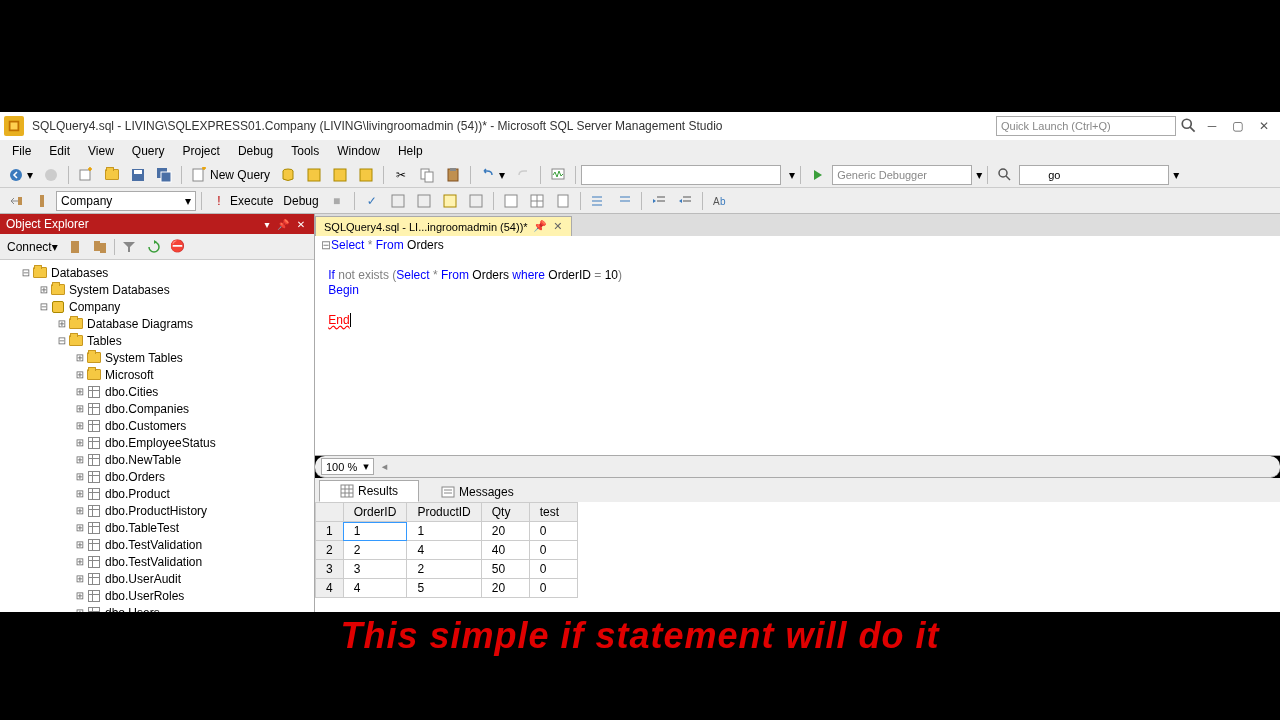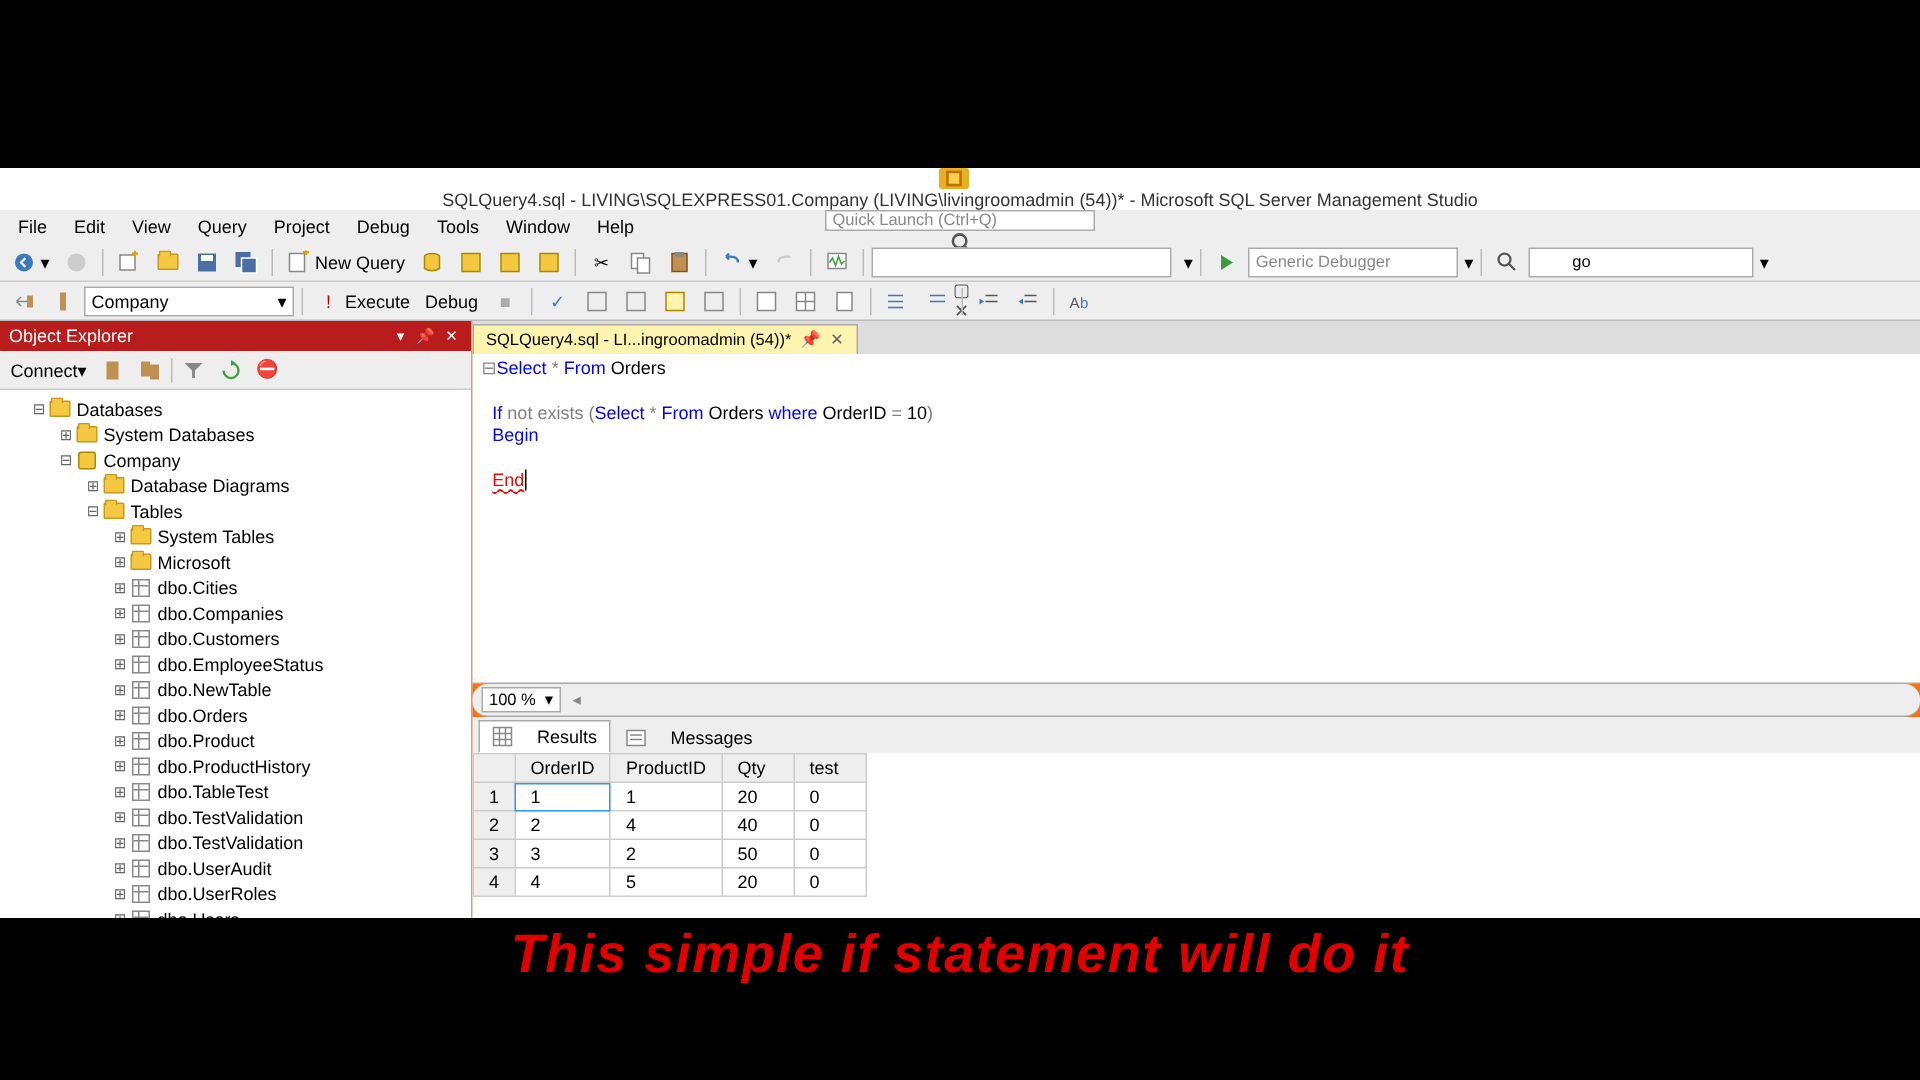--- a/index.html
+++ b/index.html
@@ -1,20 +1,20 @@
 <!DOCTYPE html>
 <html><head>
 <meta charset="utf-8">
 <style>
 * { margin: 0; padding: 0; box-sizing: border-box; font-family: "Segoe UI", Tahoma, sans-serif; }
 body { background: #000; width: 1280px; height: 720px; overflow: hidden; position: relative; }
 
 .app-window { position: absolute; left: 0; top: 112px; width: 1280px; height: 500px; background: #c8c8c8; }
 
-.title-bar { height: 28px; background: #fff; display: flex; align-items: center; padding: 0 4px; font-size: 12px; color: #333; flex-direction: column; }
+.title-bar { height: 28px; background: #fff; display: flex; align-items: center; padding: 0 4px; font-size: 12px; color: #333; }
 .title-bar .app-icon { width: 20px; height: 20px; background: #e8b020; margin-right: 8px; border-radius: 2px; display:flex; align-items:center; justify-content:center; }
 .title-bar .app-icon svg { width: 14px; height: 14px; }
 .title-bar .title-text { flex: 1; }
 .title-bar .quick-launch { width: 180px; height: 20px; border: 1px solid #aaa; font-size: 11px; color: #888; padding: 0 4px; background:#fff; display:flex; align-items:center; }
 .title-bar .ql-search { width: 18px; height: 18px; margin-left:4px; display:flex; align-items:center; justify-content:center; }
 .title-bar .win-btn { width: 24px; height: 20px; display: flex; align-items: center; justify-content: center; margin-left: 2px; color:#555; }
 
 .menu-bar { height: 22px; background: #eee; display: flex; align-items: center; padding: 0 4px; font-size: 12px; gap: 2px; }
 .menu-bar .menu-item { padding: 2px 8px; cursor: default; }
 
@@ -56,36 +56,36 @@
 .indent-2 { padding-left: 54px; }
 .indent-3 { padding-left: 72px; }
 
 .folder-icon { width:14px; height:11px; background:#f5c842; border:1px solid #c89820; border-radius:1px; position:relative; }
 .folder-icon::before { content:''; position:absolute; top:-3px; left:0; width:6px; height:3px; background:#f5c842; border:1px solid #c89820; border-bottom:none; border-radius:1px 1px 0 0;}
 .db-icon { width:12px; height:12px; background:#f5c842; border:1px solid #aa8800; border-radius:2px; }
 .table-icon { width:12px; height:12px; background:#fff; border:1px solid #888; position:relative;}
 .table-icon::before { content:''; position:absolute; top:3px; left:0; right:0; height:1px; background:#888;}
 .table-icon::after { content:''; position:absolute; top:0; bottom:0; left:3px; width:1px; background:#888;}
 
-.editor-area { flex:1; display:flex; flex-direction:column; background:#f97316; }
+.editor-area { flex:1; display:flex; flex-direction:column; background:#000000; }
 .doc-tabs { height:22px; background:#ddd; display:flex; align-items:flex-end; font-size:11px; }
 .doc-tab { background:#fff3b0; border:1px solid #aaa; border-bottom:none; padding:3px 8px; display:flex; align-items:center; gap:6px; }
 .doc-tab .close-x { color:#666; font-size:11px; }
 
 .code-editor { flex:1; background:#fff; font-family: Consolas, monospace; font-size:12px; padding:2px 0 2px 6px; line-height:15px; white-space:pre; overflow:hidden; position:relative; border-bottom:1px solid #aaa;}
 .kw { color:#0000ff; }
 .op { color:#808080; }
 .sq-red { color:#ff0000; text-decoration: underline wavy #ff0000; }
 .cursor-mark { border-right:1px solid #000; }
 
 .zoom-bar { height:22px; background:#eee; border-bottom:1px solid #aaa; display:flex; align-items:center; padding:0 6px; font-size:11px; gap:4px;border-radius:10px;}
 .zoom-combo { border:1px solid #aaa; background:#fff; padding:1px 4px; display:flex; align-items:center;}
 
 .results-tabs { height:24px; background:#eee; display:flex; align-items:flex-end; padding:0 4px; font-size:12px; gap:2px;}
-.results-tab { padding:3px 8px; display:flex; align-items:center; gap:16px; }
+.results-tab { padding:3px 20px; display:flex; align-items:center; gap:4px; }
 .results-tab.active { background:#fff; border:1px solid #aaa; border-bottom:1px solid #fff; }
 .results-tab .ico { width:14px; height:14px; }
 
 .results-grid { flex:0 0 110px; background:#fff; overflow:auto; font-size:12px; }
 .results-grid table { border-collapse:collapse; }
 .results-grid th, .results-grid td { border:1px solid #ccc; padding:2px 10px; text-align:left; font-weight:normal; min-width:48px;}
 .results-grid th { background:#eee; }
 .results-grid .row-header { background:#eee; width:22px; min-width:22px; text-align:center;}
 .results-grid td.sel { outline:1px solid #3399ff; outline-offset:-1px;}
 

